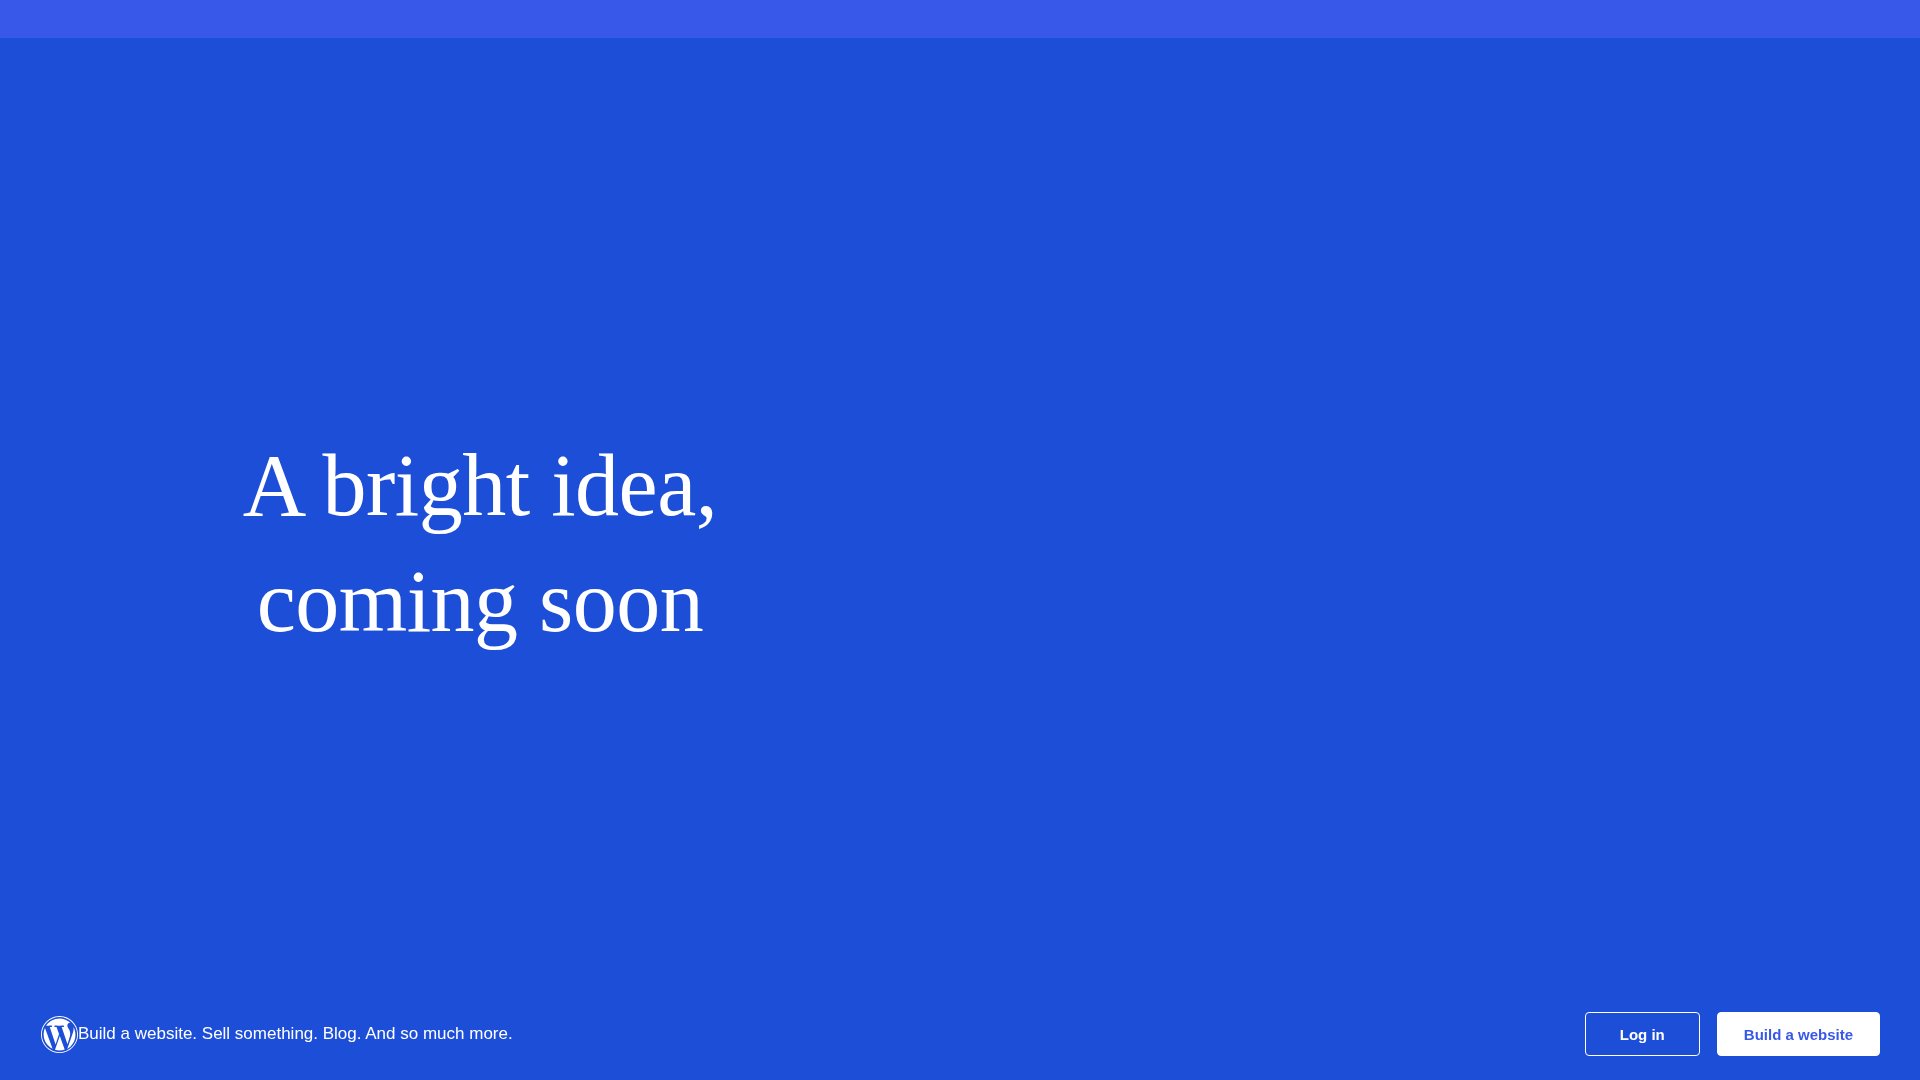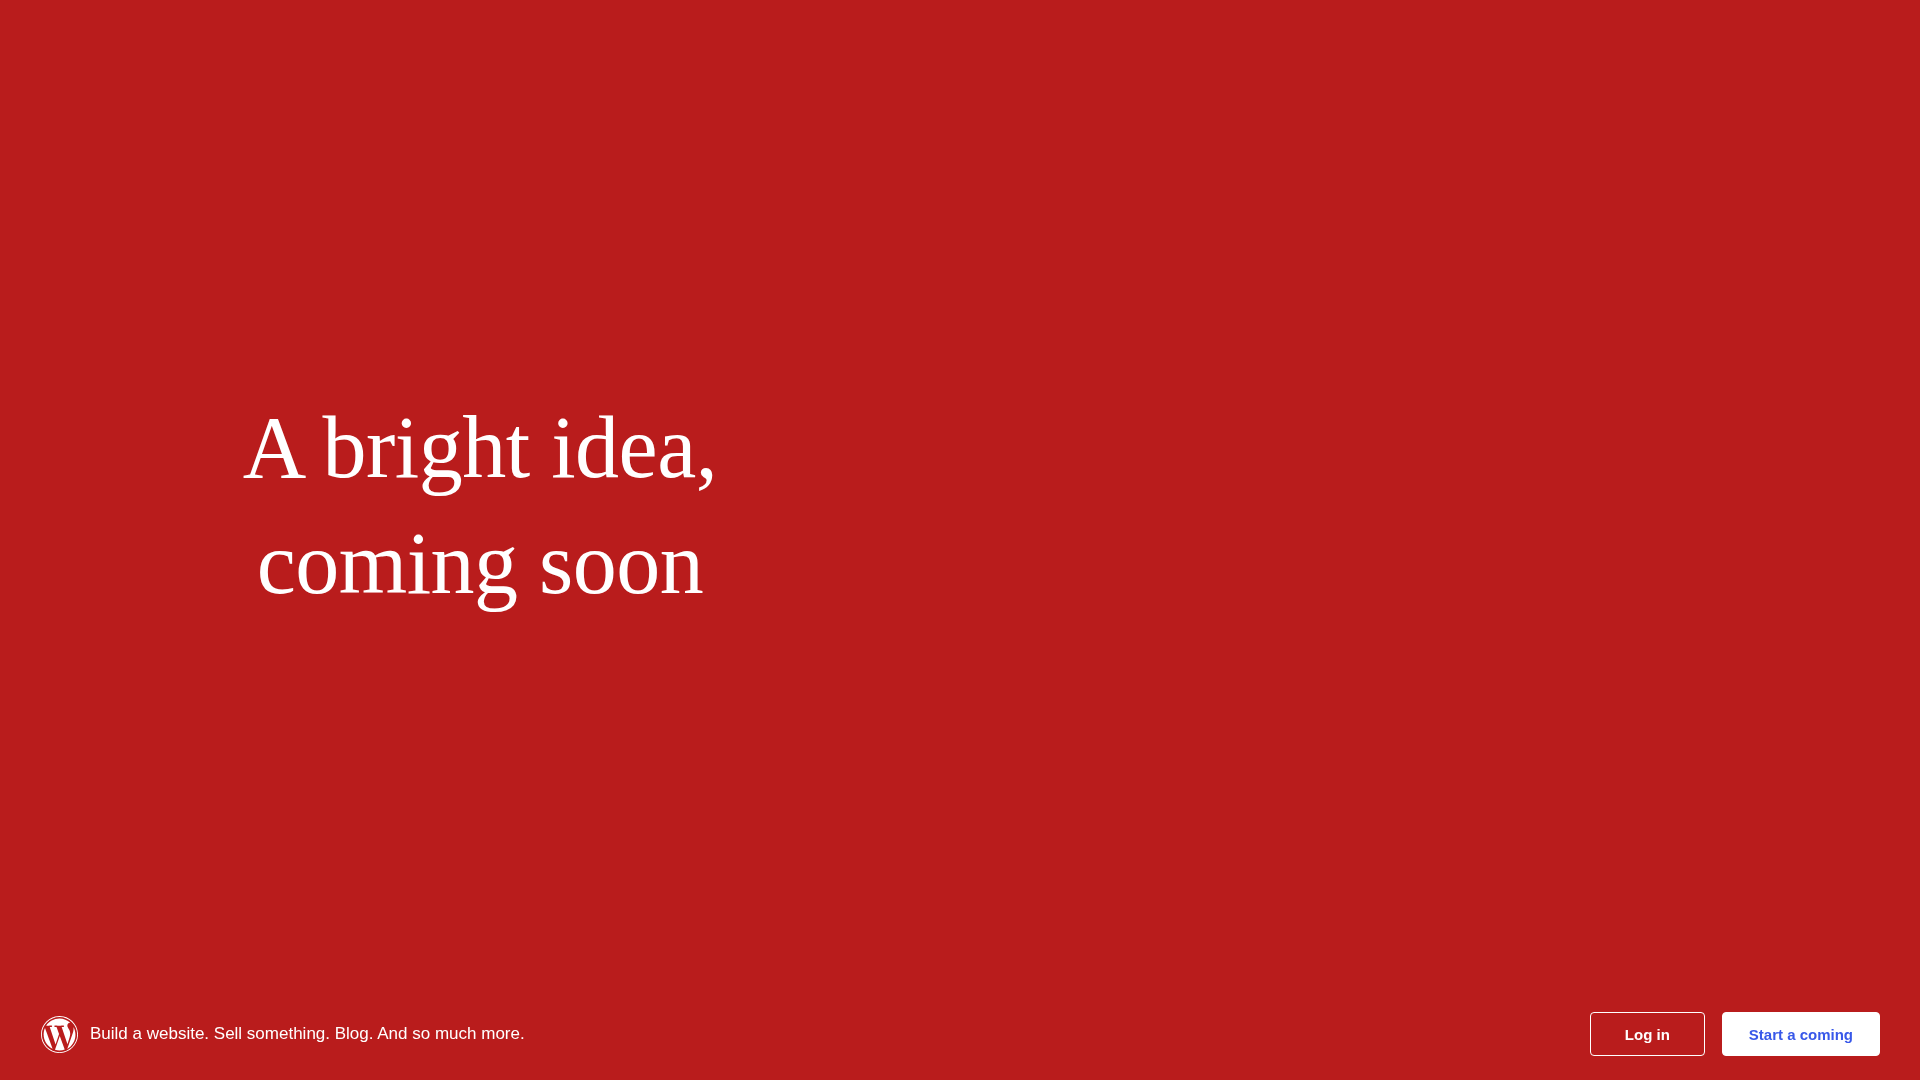--- a/index.html
+++ b/index.html
@@ -14,22 +14,23 @@
   body {
     background-color: #3858e9;
     font-family: "Liberation Sans", sans-serif;
     position: relative;
   }
 
   
   .page {
     position: absolute;
     inset: 0;
-    background-color: #b91c1c;
+    background-color: #1d4ed8;
     display: block;
+    margin-top: 38px;
   }
 
   
   .hero {
     position: absolute;
     left: 0;
     top: 0;
     width: 1920px;
     height: 1012px;
     display: flex;
@@ -61,21 +62,20 @@
     width: 1920px;
     height: 92px;
     display: flex;
     align-items: center;
     padding: 0 40px 0 41px;
   }
 
   .footer-left {
     display: flex;
     align-items: center;
-    gap: 12px;
     flex: 1 1 auto;
     min-width: 0;
   }
 
   .wp-logo {
     width: 37px;
     height: 37px;
     flex: 0 0 auto;
     display: block;
   }
@@ -147,18 +147,18 @@
           <path fill="#ffffff" d="M62.2,65.9l-15.9,46.2c4.8,1.4,9.8,2.2,15,2.2c6.2,0,12.1-1.1,17.6-3c-0.1-0.2-0.3-0.5-0.4-0.7L62.2,65.9z"></path>
           <path fill="#ffffff" d="M107.4,36.1c0.2,1.7,0.4,3.6,0.4,5.6c0,5.5-1,11.7-4.2,19.5l-16.7,48.3c16.3-9.5,27.2-27.1,27.2-47.3 C114.1,52.7,111.7,43.8,107.4,36.1z"></path>
           <path fill="#ffffff" d="M61.3,0C27.5,0,0,27.5,0,61.3s27.5,61.3,61.3,61.3s61.3-27.5,61.3-61.3S95.1,0,61.3,0z M61.3,119.7 c-32.2,0-58.4-26.2-58.4-58.4S29.1,2.9,61.3,2.9s58.4,26.2,58.4,58.4S93.5,119.7,61.3,119.7z"></path>
         </svg>
       </span>
       <span class="tagline">Build a website. Sell something. Blog. And so much more.</span>
     </div>
 
     <div class="footer-right">
       <a class="btn btn-outline">Log in</a>
-      <a class="btn btn-solid">Start a coming</a>
+      <a class="btn btn-solid">Build a website</a>
     </div>
 
   </footer>
 
 </div>
 
 </body></html>

